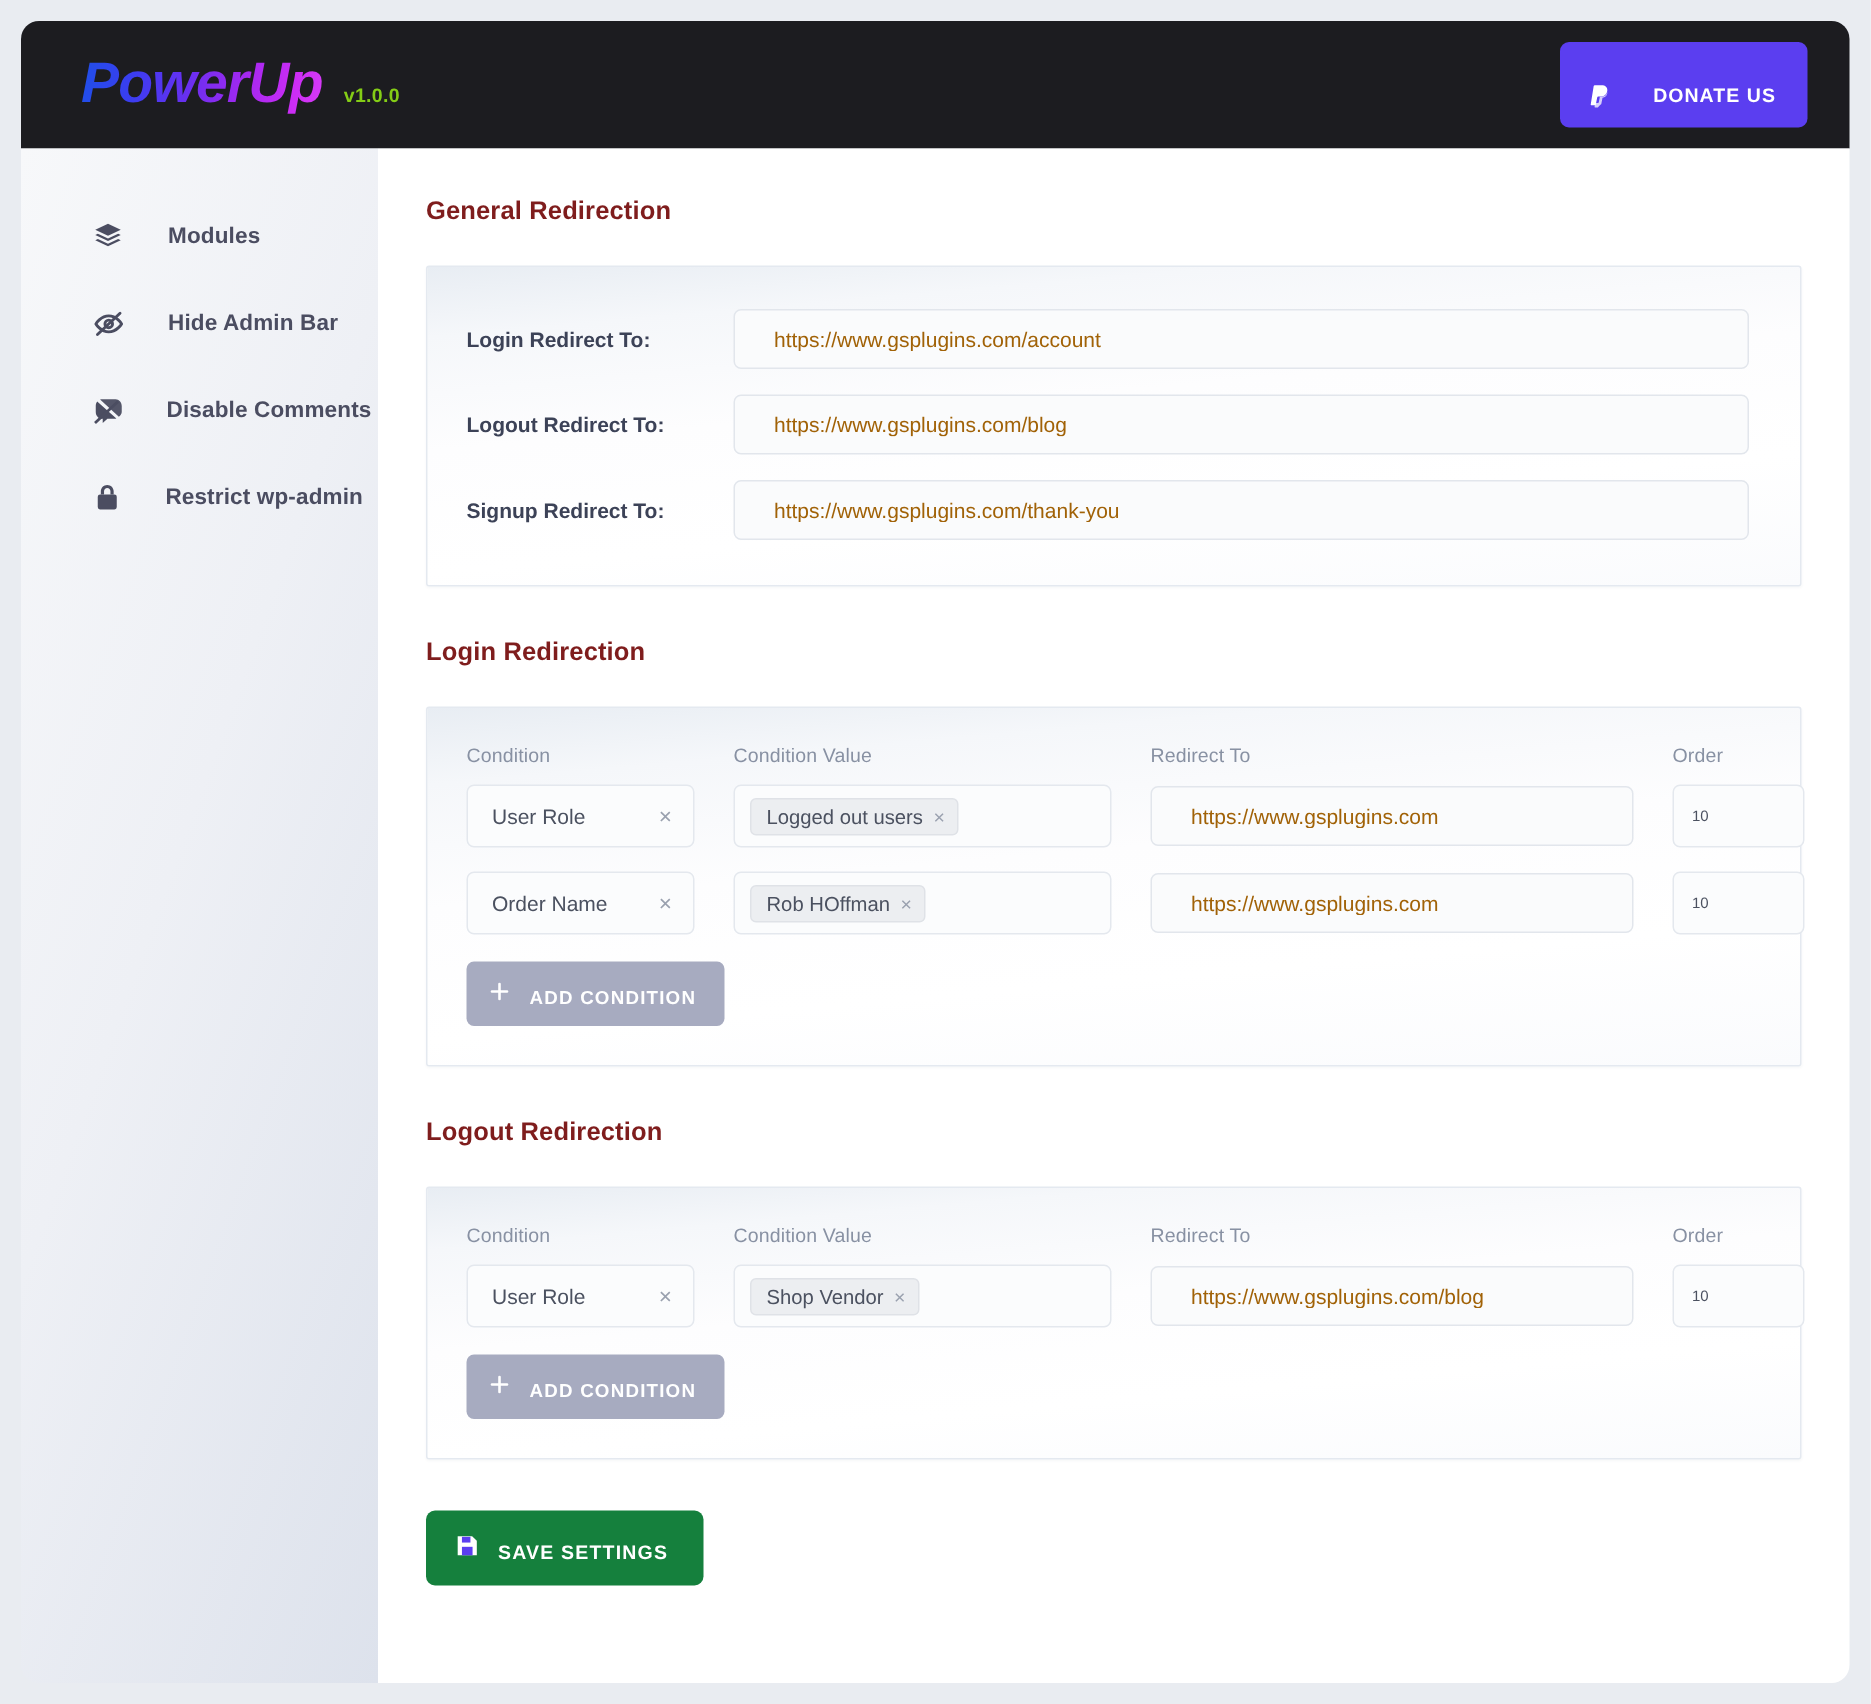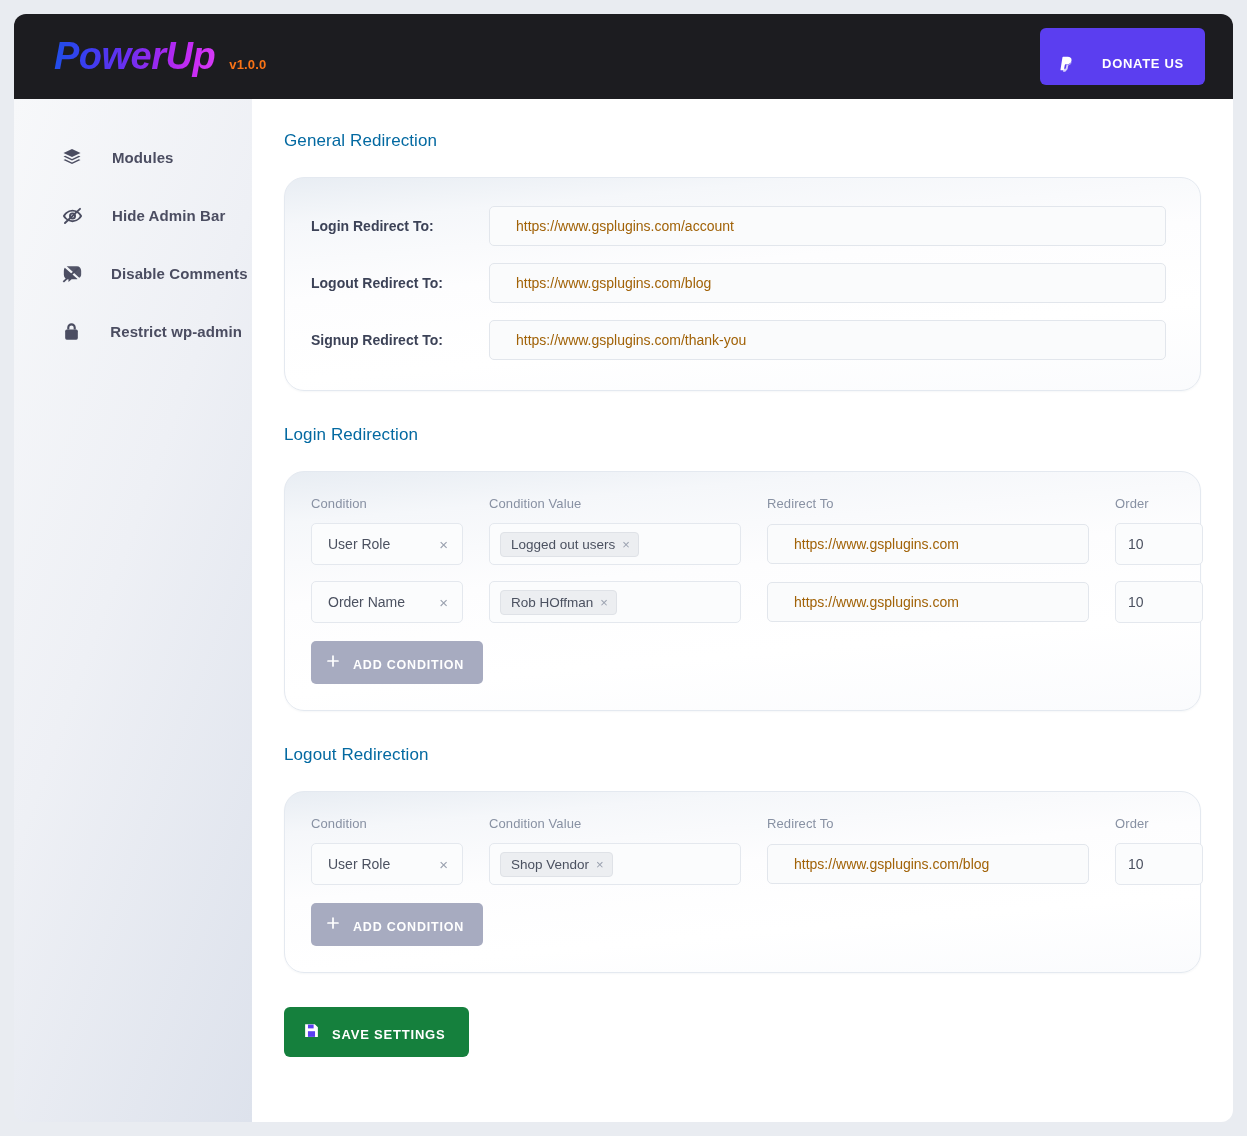--- a/index.html
+++ b/index.html
@@ -35,21 +35,21 @@
     letter-spacing: -0.5px;
     background: linear-gradient(95deg, #1f4fe8 0%, #3b3df0 22%, #6a2ff0 45%, #a528f0 68%, #cc2df5 88%, #d63bf7 100%);
     -webkit-background-clip: text;
     background-clip: text;
     color: transparent;
     -webkit-text-fill-color: transparent;
   }
   .brand-version {
     font-size: 13px;
     font-weight: 700;
-    color: #f97316;
+    color: #84cc16;
     letter-spacing: 0.2px;
   }
   .donate-btn {
     display: flex; align-items: center; gap: 27px;
     background: #5b3ef0;
     color: #fff;
     border: none;
     border-radius: 6px;
     padding: 27px 21px 13px 18px;
     font-size: 13px;
@@ -101,29 +101,29 @@
   
   .content {
     flex: 1;
     background: #ffffff;
     border-radius: 0 0 12px 0;
     padding: 32px 32px 0 32px;
     overflow: hidden;
   }
   .section-title {
     font-size: 17px;
-    font-weight: 400;
-    color: #0369a1;
+    font-weight: 700;
+    color: #7f1d1d;
     margin-bottom: 26px;
     letter-spacing: 0.1px;
   }
   .card {
     background: linear-gradient(175deg, #e8edf3 0%, #f5f7fa 16%, #fdfdfe 42%, #ffffff 70%, #fafbfd 100%);
     border: 1px solid #e4e9f0;
-    border-radius: 20px;
+    border-radius: 2px;
     box-shadow: 0 1px 2px rgba(30,40,70,0.04);
     margin-top: 24px;
   }
 
   
   .gen-card { padding: 28px 34px 30px 26px; margin-bottom: 34px; }
   .gen-row { display: flex; align-items: center; margin-bottom: 17px; }
   .gen-row:last-child { margin-bottom: 0; }
   .gen-label {
     width: 178px;
@@ -210,21 +210,21 @@
   }
   .chip-x { color: #9aa1af; font-size: 13px; line-height: 1; cursor: pointer; }
 
   .num-input {
     height: 42px;
     width: 88px;
     background: #fbfcfd;
     border: 1px solid #e4e8ee;
     border-radius: 5px;
     padding: 0 12px;
-    font-size: 14px;
+    font-size: 10px;
     color: #4b5160;
     font-family: inherit;
     outline: none;
   }
   .del-btn {
     width: 30px; height: 30px;
     border-radius: 50%;
     background: #fbdedc;
     border: none;
     display: flex; align-items: center; justify-content: center;

